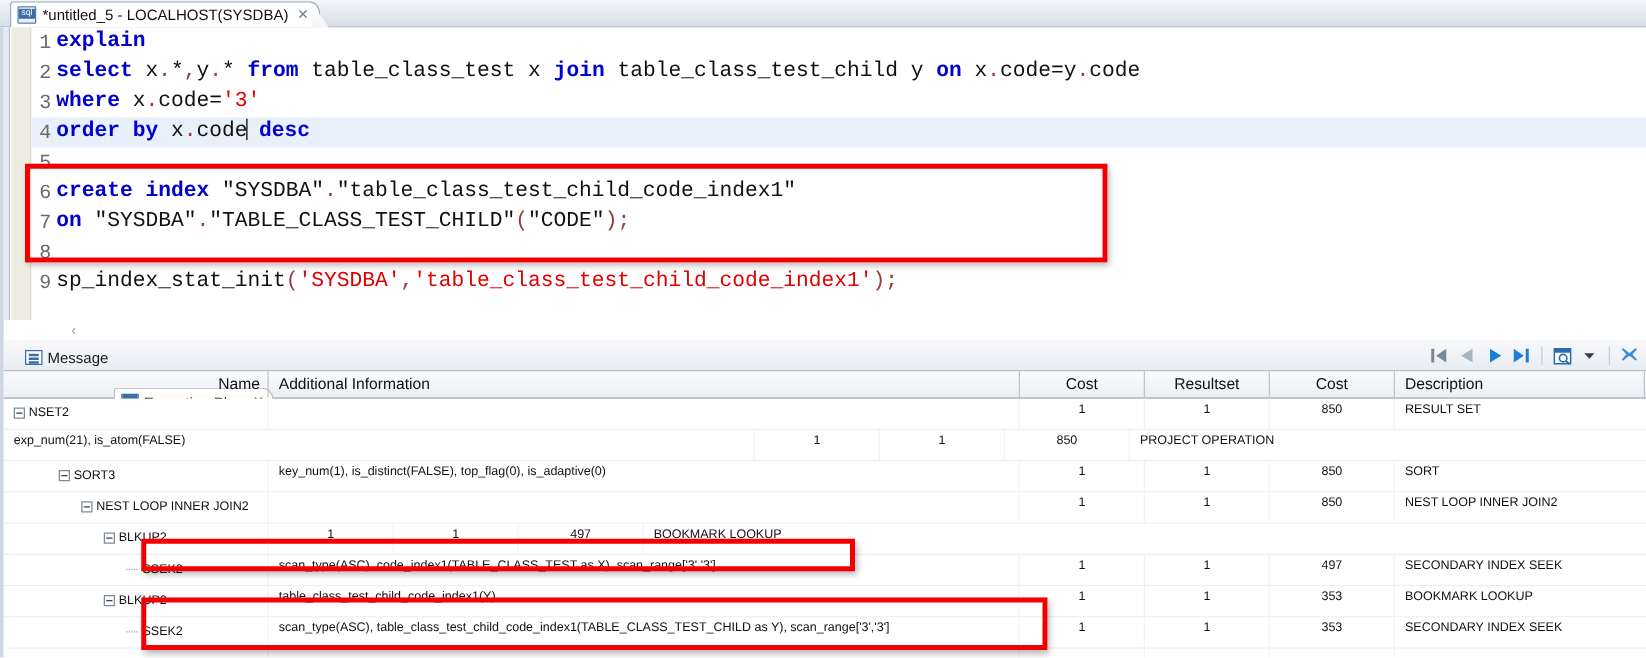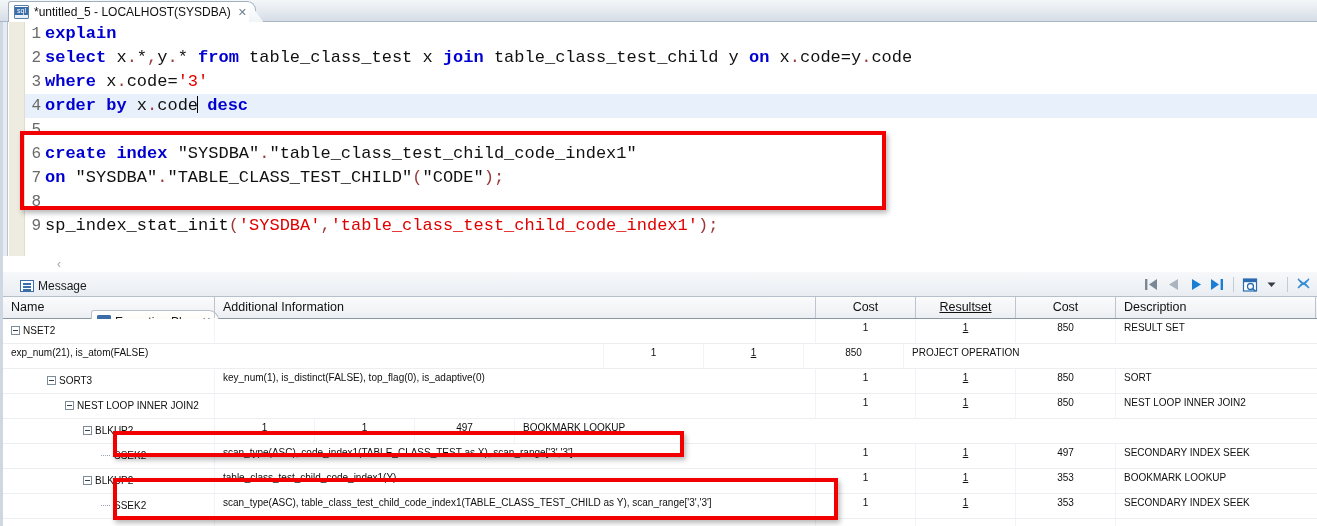--- a/index.html
+++ b/index.html
@@ -273,24 +273,24 @@
     background: #ffffff;
   }
   .cell {
     padding: 3px 6px 0 8px;
     overflow: hidden;
     white-space: nowrap;
     border-right: 1px solid #f1f3f5;
   }
   .cell.num { text-align: center; padding-left: 0; padding-right: 0; }
 
-  .c-name { width: 212px; position: relative; }
+  .c-name { width: 212px; position: relative; text-align: right; }
   .c-addl { width: 601px; }
   .c-cost { width: 100px; }
-  .c-rs   { width: 100px; text-decoration: underline; }
+  .c-rs   { width: 100px; }
   .c-by   { width: 100px; }
   .c-desc { width: 200px; border-right: none; }
 
   .nm { position: relative; display: flex; align-items: center; height: 16px; }
   .twisty {
     width: 9px; height: 9px;
     border: 1px solid #7d8b99;
     background: #ffffff;
     position: relative;
     flex: none;

